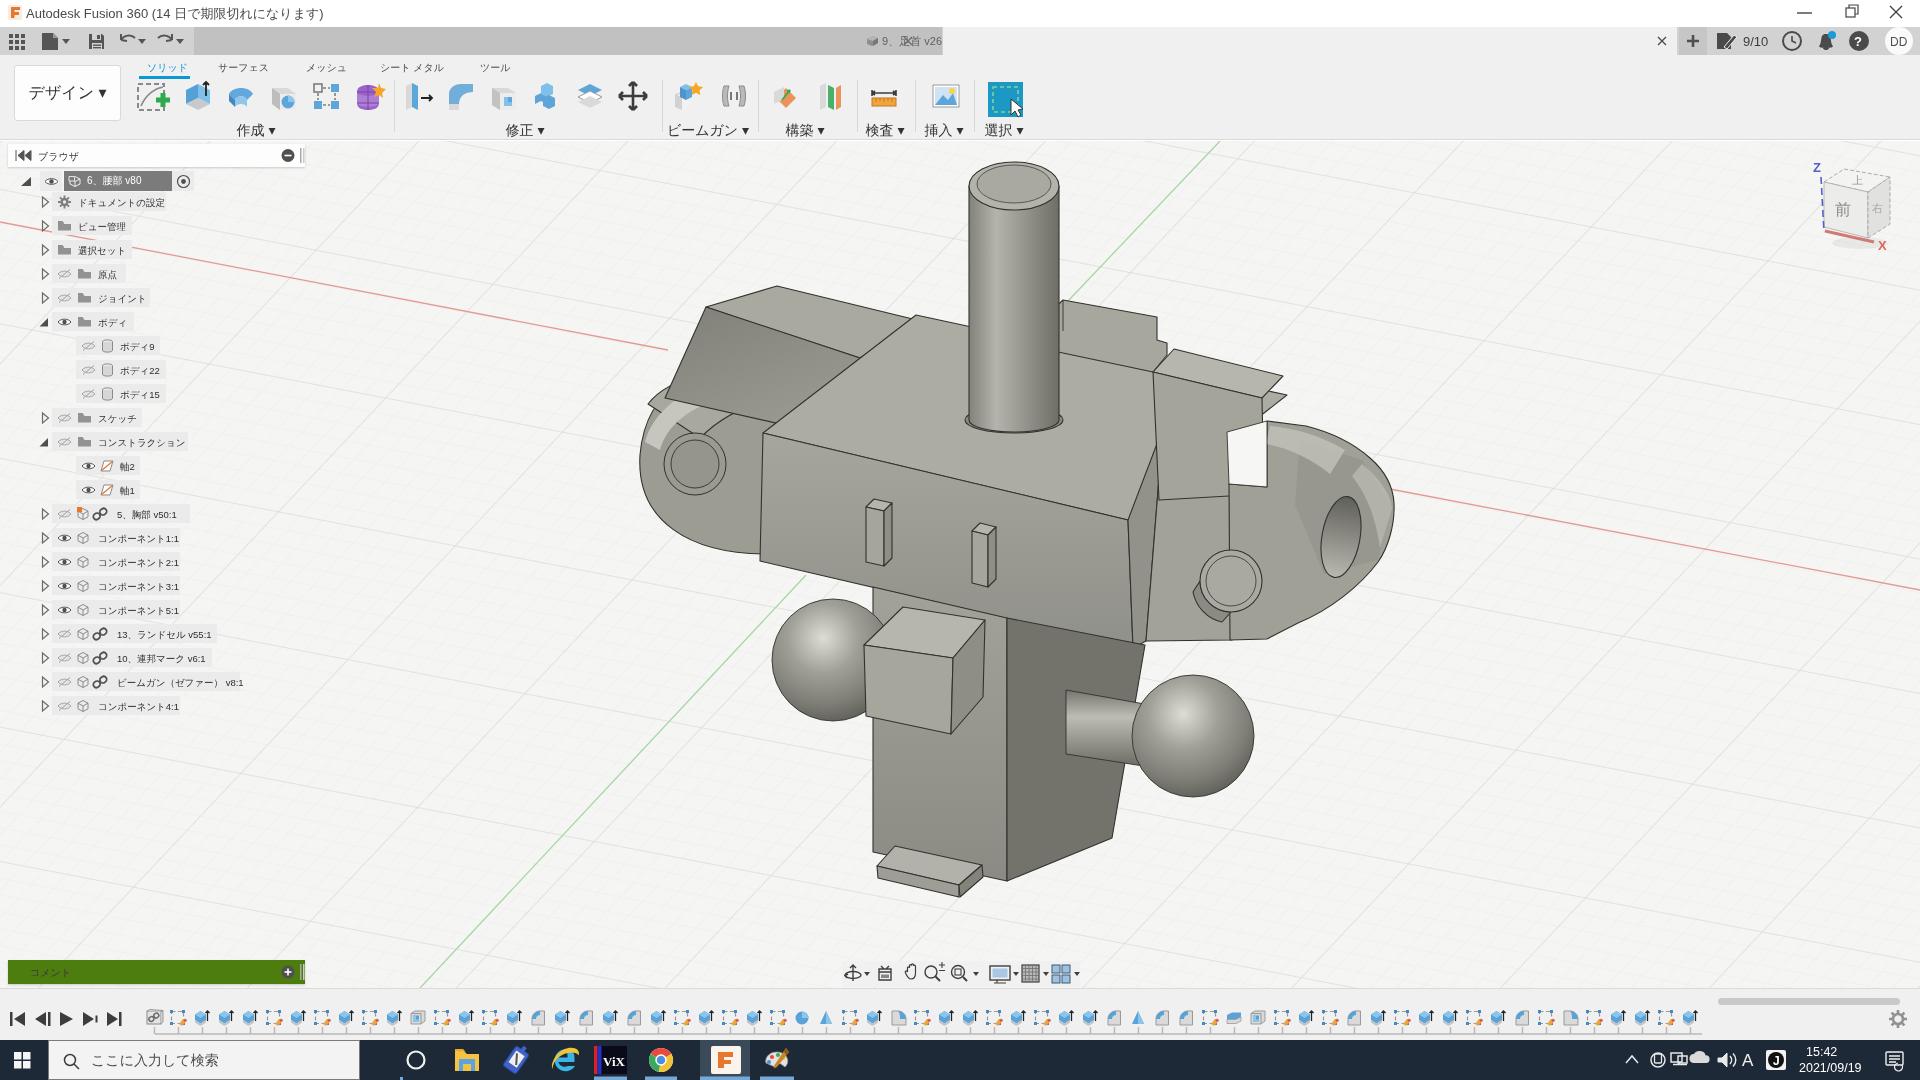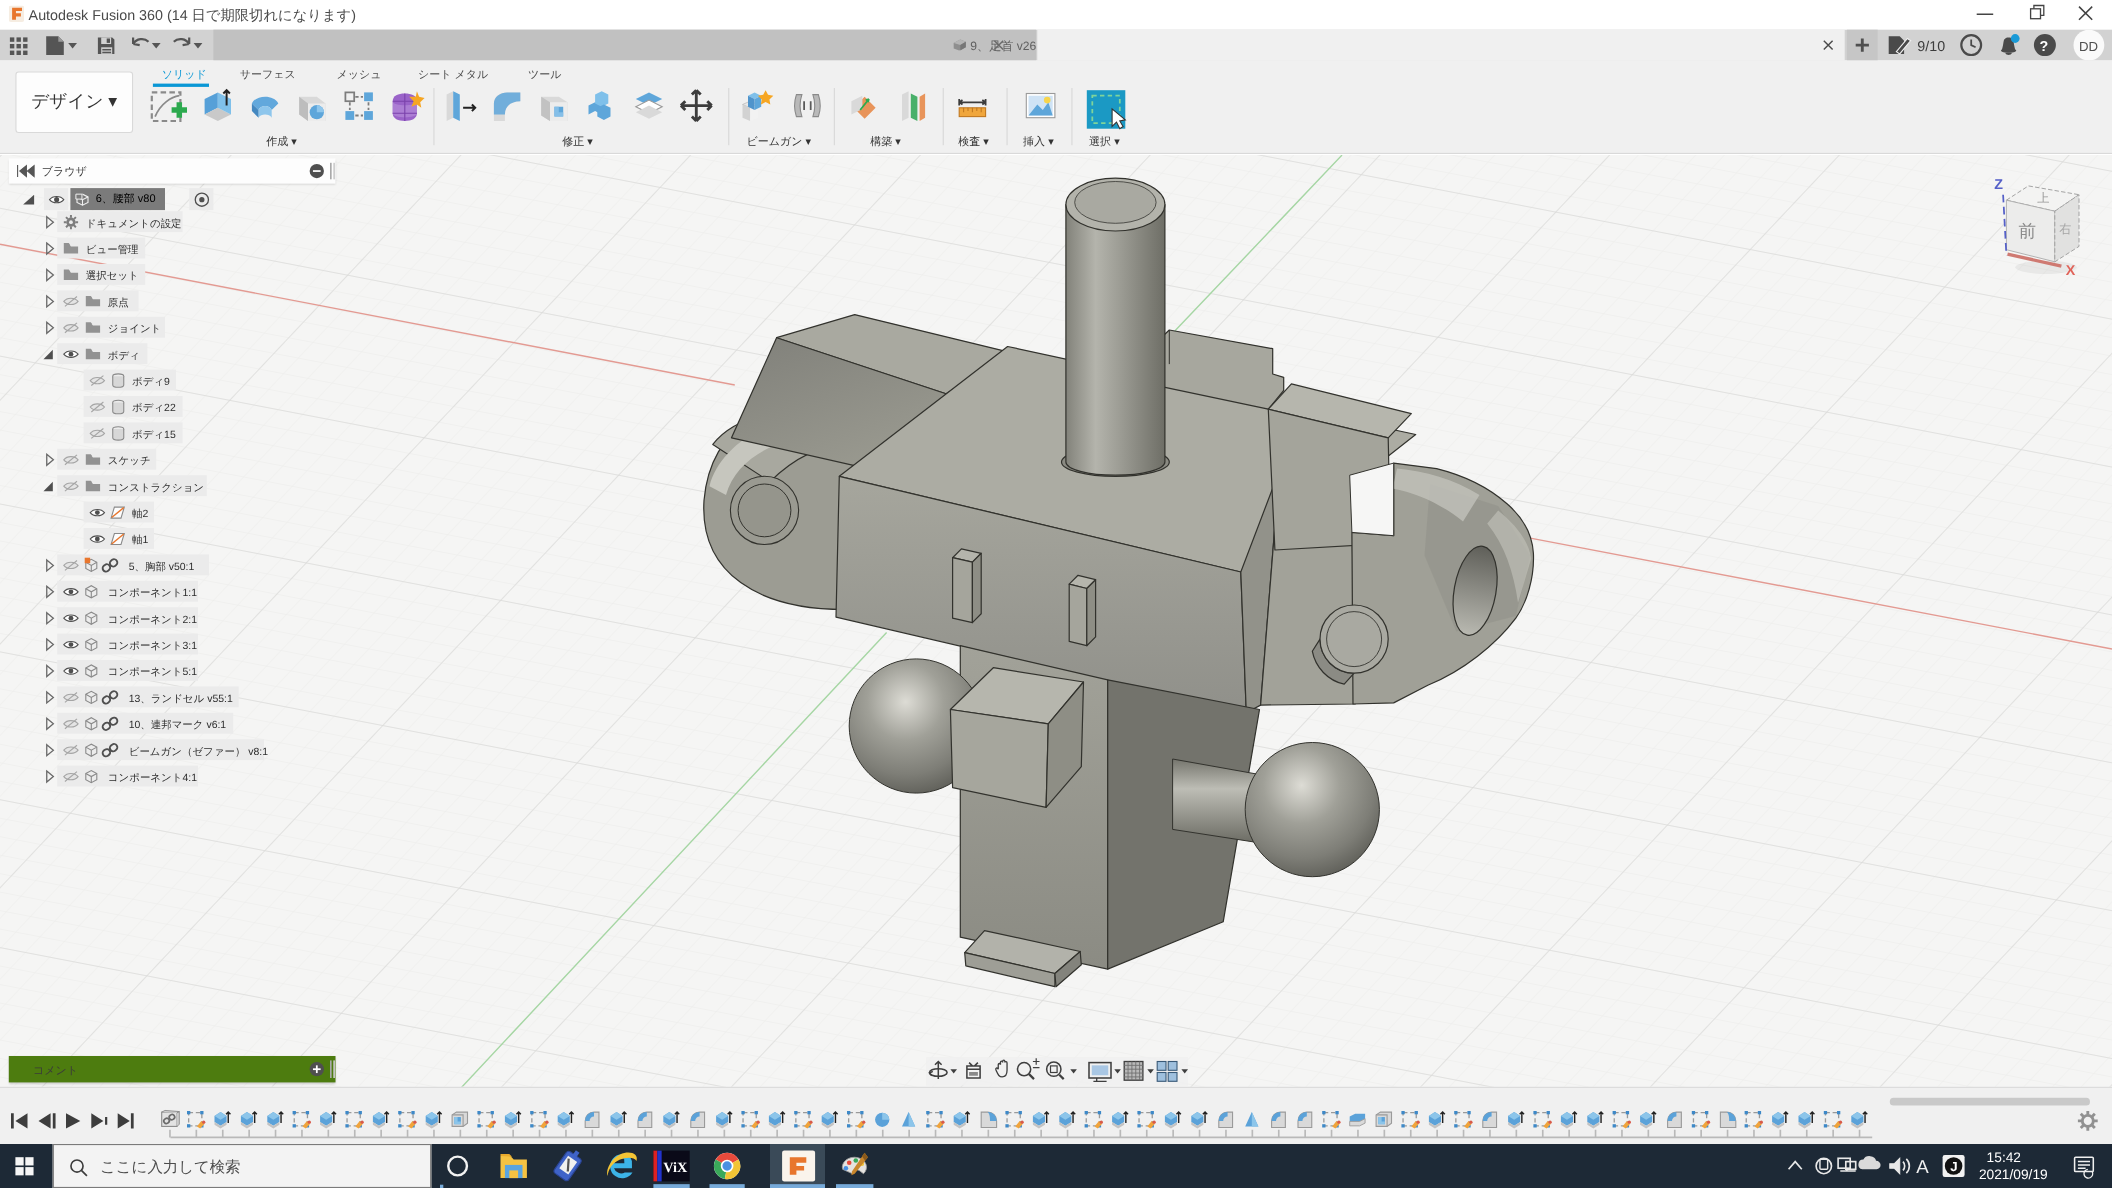--- a/index.html
+++ b/index.html
@@ -12,38 +12,38 @@
   
   #menurow { left:0; top:27px; width:1920px; height:28px; background:#d2d2d2; }
   .tab { position:absolute; top:0; height:28px; font-size:11px; color:#5f5f5f; }
   #tab1 { left:194px; width:748px; background:#c1c1c1; }
   #tab2 { left:943px; width:734px; background:#f0f0f0; color:#3f3f3f; }
   .tablabel { position:absolute; top:7px; width:100%; text-align:right; }
   
   #ribbon { left:0; top:55px; width:1920px; height:85px; background:#f0f0f0; border-bottom:1px solid #d9d9d9; }
   .rtab { position:absolute; top:6px; font-size:10px; color:#4a4a4a; }
   #designbtn { left:14px; top:10px; width:107px; height:56px; background:#fdfdfd; border:1px solid #d9d9d9; border-radius:3px; font-size:16px; color:#333; text-align:center; line-height:54px; }
-  .glabel { position:absolute; top:67px; font-size:10px; color:#333; transform:translateX(-50%); white-space:nowrap; }
+  .glabel { position:absolute; top:67px; font-size:14px; color:#333; transform:translateX(-50%); white-space:nowrap; }
   .gsep { position:absolute; top:25px; width:1px; height:52px; background:#d8d8d8; }
   
   #viewport { left:0; top:141px; width:1920px; height:847px; background:#f5f5f4; }
   
   #browser { left:0; top:3px; width:420px; }
   #bheader { position:absolute; left:8px; top:0px; width:297px; height:23px; background:#fdfdfd; box-shadow:0 1px 2px rgba(0,0,0,.18); }
   .trow { position:absolute; height:20px; font-size:12px; color:#2e2e2e; white-space:nowrap; }
   .tlabel { position:absolute; top:0; height:20px; background:#ebebeb; display:flex; align-items:center; }
   
   #commentbar { left:8px; top:819px; width:297px; height:24px; background:#4d7c0f; box-shadow:0 1px 2px rgba(0,0,0,.18); }
   
   #navbar { left:842px; top:820px; width:238px; height:26px; background:rgba(240,240,240,.92); }
   
   #timeline { left:0; top:988px; width:1920px; height:52px; background:#f0f0f0; border-top:1px solid #dadada; }
   
   #taskbar { left:0; top:1040px; width:1920px; height:40px; background:#1d2936; }
-  #searchbox { position:absolute; left:48px; top:0px; width:344px; height:40px; background:#f3f3f3; border:1px solid #7a7a7a; }
+  #searchbox { position:absolute; left:48px; top:0px; width:312px; height:40px; background:#f3f3f3; border:1px solid #7a7a7a; }
   #searchtext { position:absolute; left:42px; top:11px; font-size:14px; color:#4c4c4c; }
 </style>
 </head>
 <body>
 <div id="root">
 
   <div class="abs" id="titlebar">
     <svg class="abs" style="left:8px;top:5px" width="14" height="15" viewBox="0 0 14 15">
       <rect x="0" y="0" width="14" height="15" rx="2" fill="#f6ede2"></rect>
       <path d="M3,13 L3,2 L12,2 L12,5 L6.5,5 L6.5,7 L11,7 L11,10 L6.5,10 L6.5,13 Z" fill="#e8762d"></path>
@@ -416,21 +416,21 @@
       <div class="trow" style="top:27px">
         <svg class="abs" style="left:20px;top:5px" width="12" height="11">
             <path d="M11,1 L11,10 L1,10 Z" fill="#4f4f4f"></path>
           </svg>
         <div class="tlabel" style="left:40px;width:22px;justify-content:center">
             <svg width="15" height="11" viewBox="0 0 15 11">
               <path d="M1,5.5 C4,1.7 11,1.7 14,5.5 C11,9.3 4,9.3 1,5.5 Z" fill="#fff" stroke="#4f4f4f"></path>
               <circle cx="7.5" cy="5.5" r="2.3" fill="#4f4f4f"></circle>
             </svg>
           </div>
-        <div class="tlabel" style="left:64px;width:86px;background:#7b7b7b;color:#000000;padding-left:4px">
+        <div class="tlabel" style="left:64px;width:114px;background:#7b7b7b;color:#ffffff;padding-left:4px">
           <svg width="14" height="13" viewBox="0 0 14 13" style="margin-right:5px">
               <path d="M2,4 L7,1.5 L12,4 L12,9 L7,11.5 L2,9 Z" fill="none" stroke="#f0f0f0"></path>
               <path d="M2,4 L7,6.5 L12,4 M7,6.5 L7,11.5" stroke="#f0f0f0" fill="none"></path>
               <rect x="1" y="1" width="6" height="5" fill="#7b7b7b"></rect>
               <path d="M1,6 L1,1.5 L6.5,1.5 L6.5,6 Z" fill="none" stroke="#f0f0f0" stroke-width=".9"></path>
             </svg>
           <span style="font-size:10px">6、腰部 v80</span>
         </div>
         <div class="tlabel" style="left:172px;width:22px;justify-content:center">
             <svg width="15" height="15" viewBox="0 0 15 15">

